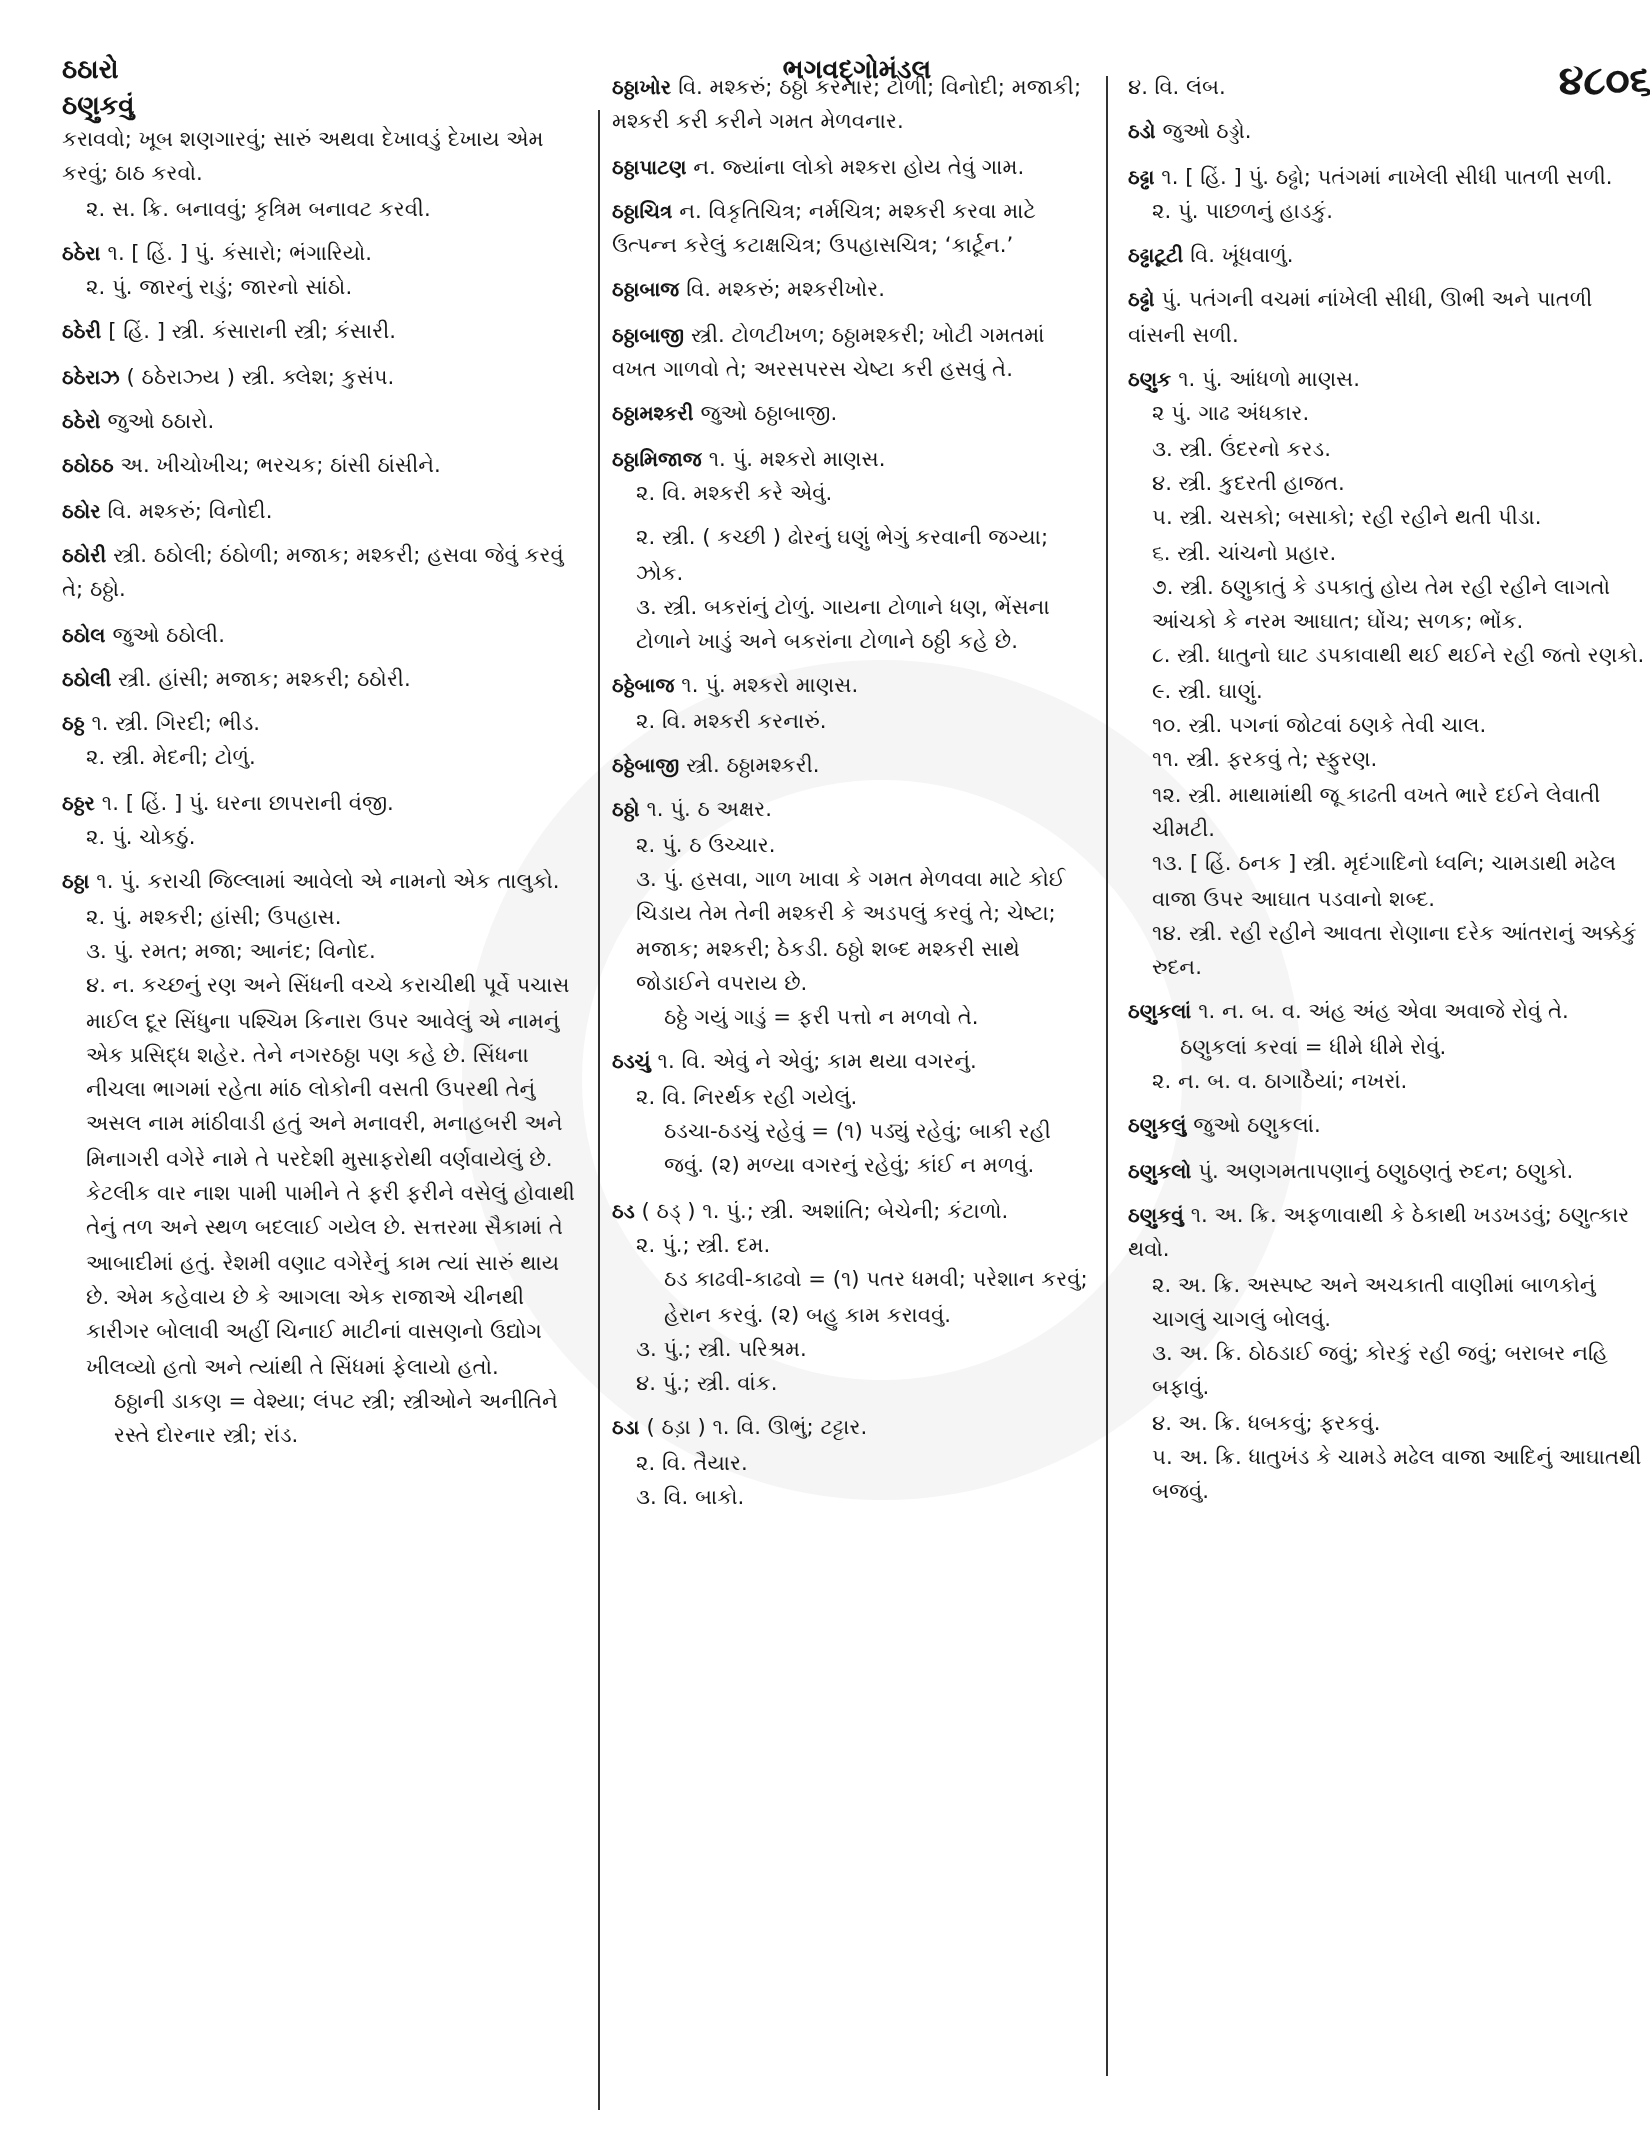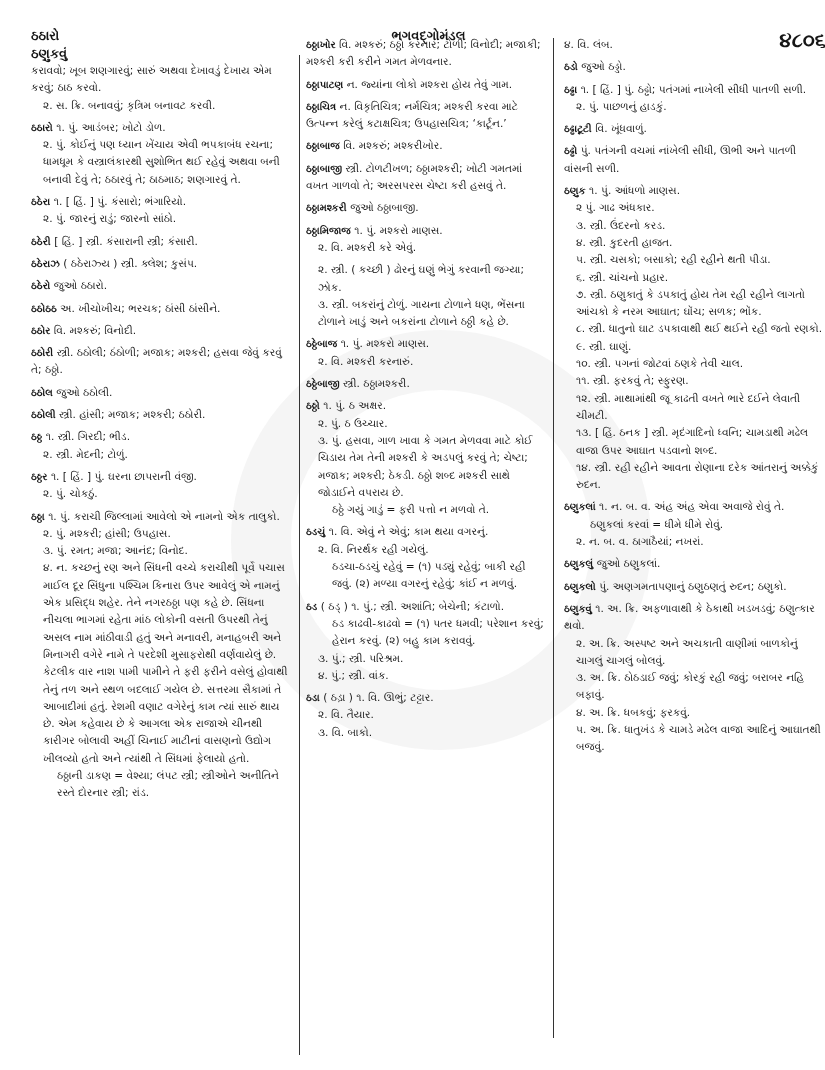--- a/index.html
+++ b/index.html
@@ -45,24 +45,20 @@
 
   <div class="rule rule1"></div>
   <div class="rule rule2"></div>
 
   <div class="col col1">
       <div class="entry">
         <div><span>કરાવવો; ખૂબ શણગારવું; સારું અથવા દેખાવડું દેખાય એમ કરવું; ઠાઠ કરવો.</span></div>
         <div class="sense">૨. સ. ક્રિ. બનાવવું; કૃત્રિમ બનાવટ કરવી.</div>
       </div>
       <div class="entry">
-        <div><span class="hw">ઠઠારો </span><span>૧. પું. આડંબર; ખોટો ડોળ.</span></div>
-        <div class="sense">૨. પું. કોઈનું પણ ધ્યાન ખેંચાય એવી ભપકાબંધ રચના; ધામધૂમ કે વસ્ત્રાલંકારથી સુશોભિત થઈ રહેવું અથવા બની બનાવી દેવું તે; ઠઠારવું તે; ઠાઠમાઠ; શણગારવું તે.</div>
-      </div>
-      <div class="entry">
         <div><span class="hw">ઠઠેરા </span><span>૧. [ હિં. ] પું. કંસારો; ભંગારિયો.</span></div>
         <div class="sense">૨. પું. જારનું રાડું; જારનો સાંઠો.</div>
       </div>
       <div class="entry">
         <div><span class="hw">ઠઠેરી </span><span>[ હિં. ] સ્ત્રી. કંસારાની સ્ત્રી; કંસારી.</span></div>
       </div>
       <div class="entry">
         <div><span class="hw">ઠઠેરાઝ </span><span>( ઠઠેરાઝ્ય ) સ્ત્રી. ક્લેશ; કુસંપ.</span></div>
       </div>
       <div class="entry">
@@ -139,20 +135,21 @@
         <div class="sense">૩. પું. હસવા, ગાળ ખાવા કે ગમત મેળવવા માટે કોઈ ચિડાય તેમ તેની મશ્કરી કે અડપલું કરવું તે; ચેષ્ટા; મજાક; મશ્કરી; ઠેકડી. ઠઠ્ઠો શબ્દ મશ્કરી સાથે જોડાઈને વપરાય છે.</div>
         <div class="idiom">ઠઠ્ઠે ગયું ગાડું = ફરી પત્તો ન મળવો તે.</div>
       </div>
       <div class="entry">
         <div><span class="hw">ઠડચું </span><span>૧. વિ. એવું ને એવું; કામ થયા વગરનું.</span></div>
         <div class="sense">૨. વિ. નિરર્થક રહી ગયેલું.</div>
         <div class="idiom">ઠડચા-ઠડચું રહેવું = (૧) પડ્યું રહેવું; બાકી રહી જવું. (૨) મળ્યા વગરનું રહેવું; કાંઈ ન મળવું.</div>
       </div>
       <div class="entry">
         <div><span class="hw">ઠડ </span><span>( ઠડ્ ) ૧. પું.; સ્ત્રી. અશાંતિ; બેચેની; કંટાળો.</span></div>
+        <div class="sense">૨. પું.; સ્ત્રી. દમ.</div>
         <div class="idiom">ઠડ કાઢવી-કાઢવો = (૧) પતર ધમવી; પરેશાન કરવું; હેરાન કરવું. (૨) બહુ કામ કરાવવું.</div>
         <div class="sense">૩. પું.; સ્ત્રી. પરિશ્રમ.</div>
         <div class="sense">૪. પું.; સ્ત્રી. વાંક.</div>
       </div>
       <div class="entry">
         <div><span class="hw">ઠડા </span><span>( ઠડ઼ા ) ૧. વિ. ઊભું; ટટ્ટાર.</span></div>
         <div class="sense">૨. વિ. તૈયાર.</div>
         <div class="sense">૩. વિ. બાકો.</div>
       </div>
     </div>

